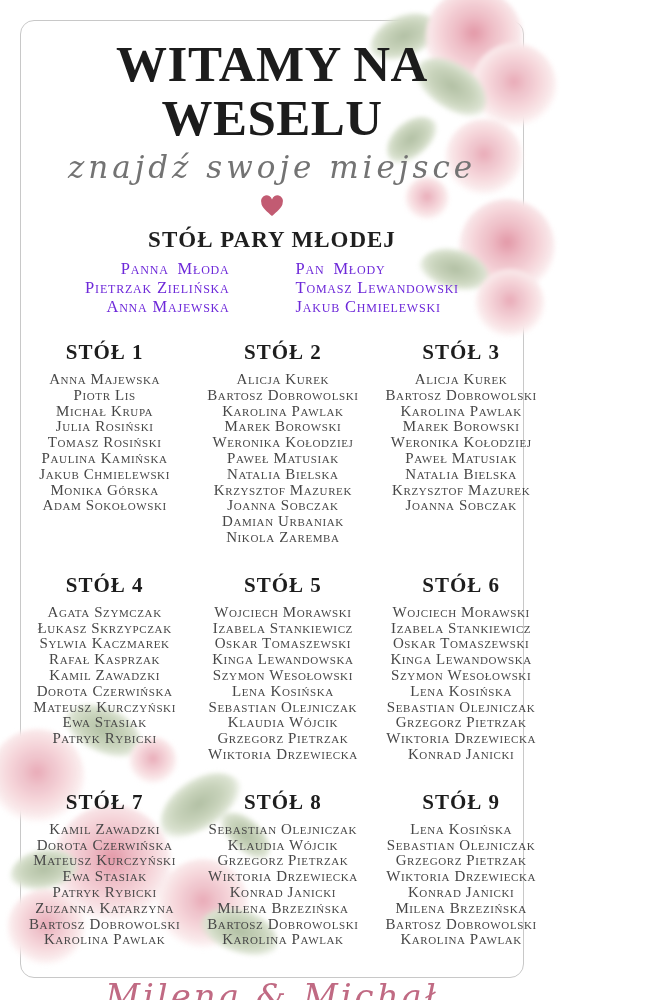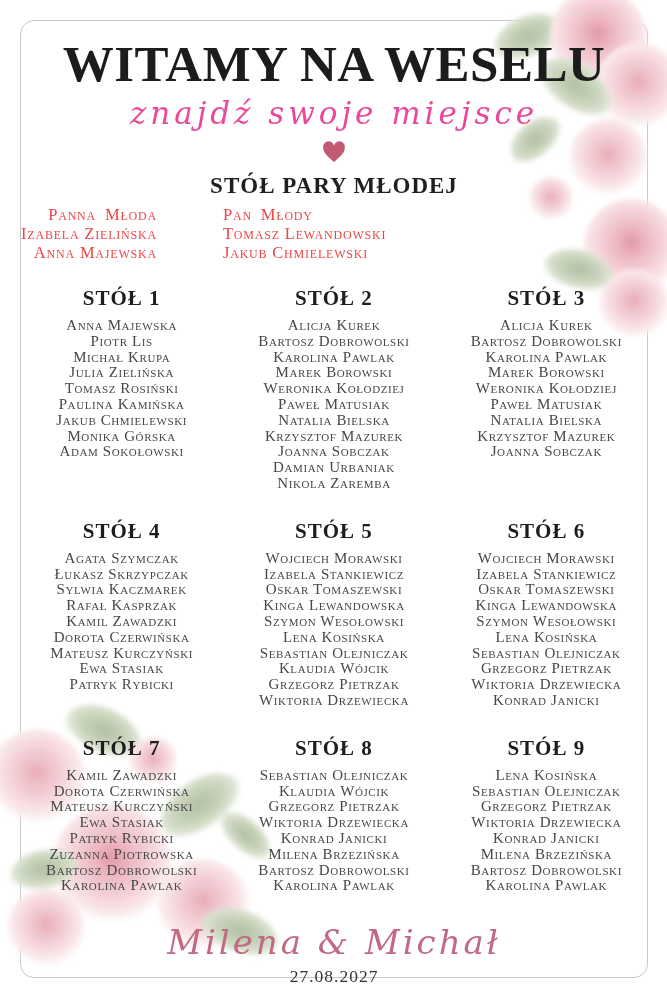--- a/index.html
+++ b/index.html
@@ -2,21 +2,21 @@
 <html lang="pl"><head>
 <meta charset="utf-8">
 <style>
   * { margin: 0; padding: 0; box-sizing: border-box; }
   html, body { width: 667px; height: 1000px; background: #ffffff; overflow: hidden; }
   body { font-family: "Liberation Serif", serif; position: relative; }
 
   .card {
     position: absolute;
     left: 20px; top: 20px;
-    width: 628px; height: 958px;
+    width: 504px; height: 958px;
     border: 1px solid #c8c8c8;
     border-radius: 14px;
     background: #ffffff;
   }
 
   
   .floral { position: absolute; z-index: 0; filter: blur(2px) saturate(0.95); pointer-events: none; }
   .floral-tr { top: -20px; right: -20px; width: 190px; height: 340px; }
   .floral-bl { bottom: -24px; left: -20px; width: 290px; height: 300px; }
   .blob { position: absolute; }
@@ -46,42 +46,43 @@
     line-height: 54px;
     letter-spacing: 0.5px;
     color: #1c1c1c;
   }
   .subtitle {
     font-family: "DejaVu Serif", serif;
     font-style: italic;
     font-size: 31px;
     line-height: 44px;
     letter-spacing: 4px;
-    color: #ec4899;
+    color: #737373;
   }
   .heart { margin: 6px auto 2px; width: 24px; height: 22px; color: #c25b72; }
   .heart svg { width: 100%; height: 100%; display: block; }
 
   .head-table-title {
     margin-top: 10px;
     font-size: 23px;
     font-weight: bold;
     letter-spacing: 1px;
     color: #1f1f1f;
     font-variant-caps: small-caps;
     text-transform: uppercase;
   }
   .couple-cols {
     margin-top: 6px;
     display: flex;
+    justify-content: center;
     gap: 34px;
     font-size: 16.5px;
     line-height: 19px;
     letter-spacing: 0.8px;
-    color: #ef4444;
+    color: #6d28d9;
     font-variant-caps: small-caps;
   }
   .couple-col.bride { text-align: right; }
   .couple-col.groom { text-align: left; margin-left: 32px; }
   .couple-col .role { word-spacing: 4px; }
 
   .tables-grid {
     display: grid;
     grid-template-columns: repeat(3, 1fr);
     column-gap: 4px;
@@ -163,39 +164,39 @@
       <svg viewBox="0 0 24 22" aria-hidden="true">
         <path fill="currentColor" d="M12 21 C 8 17.2, 1.3 12.6, 1.3 7.4 A 5.4 5.4 0 0 1 12 4.4 A 5.4 5.4 0 0 1 22.7 7.4 C 22.7 12.6, 16 17.2, 12 21 Z"></path>
       </svg>
     </div>
 
     <section>
       <h2 class="head-table-title">Stół Pary Młodej</h2>
       <div class="couple-cols">
         <div class="couple-col bride">
           <div class="role">Panna Młoda</div>
-          <div>Izabela Zielińska</div>
+          <div>Pietrzak Zielińska</div>
           <div>Anna Majewska</div>
         </div>
         <div class="couple-col groom">
           <div class="role">Pan Młody</div>
           <div>Tomasz Lewandowski</div>
           <div>Jakub Chmielewski</div>
         </div>
       </div>
     </section>
 
     <section class="tables-grid" id="tables-grid">
         <div class="table-card">
           <h3 class="table-title">Stół 1</h3>
           <div class="guest-list">
             <div class="guest">Anna Majewska</div>
             <div class="guest">Piotr Lis</div>
             <div class="guest">Michał Krupa</div>
-            <div class="guest">Julia Zielińska</div>
+            <div class="guest">Julia Rosiński</div>
             <div class="guest">Tomasz Rosiński</div>
             <div class="guest">Paulina Kamińska</div>
             <div class="guest">Jakub Chmielewski</div>
             <div class="guest">Monika Górska</div>
             <div class="guest">Adam Sokołowski</div>
           </div>
         </div>
         <div class="table-card">
           <h3 class="table-title">Stół 2</h3>
           <div class="guest-list">
@@ -271,21 +272,21 @@
           </div>
         </div>
         <div class="table-card">
           <h3 class="table-title">Stół 7</h3>
           <div class="guest-list">
             <div class="guest">Kamil Zawadzki</div>
             <div class="guest">Dorota Czerwińska</div>
             <div class="guest">Mateusz Kurczyński</div>
             <div class="guest">Ewa Stasiak</div>
             <div class="guest">Patryk Rybicki</div>
-            <div class="guest">Zuzanna Piotrowska</div>
+            <div class="guest">Zuzanna Katarzyna</div>
             <div class="guest">Bartosz Dobrowolski</div>
             <div class="guest">Karolina Pawlak</div>
           </div>
         </div>
         <div class="table-card">
           <h3 class="table-title">Stół 8</h3>
           <div class="guest-list">
             <div class="guest">Sebastian Olejniczak</div>
             <div class="guest">Klaudia Wójcik</div>
             <div class="guest">Grzegorz Pietrzak</div>

